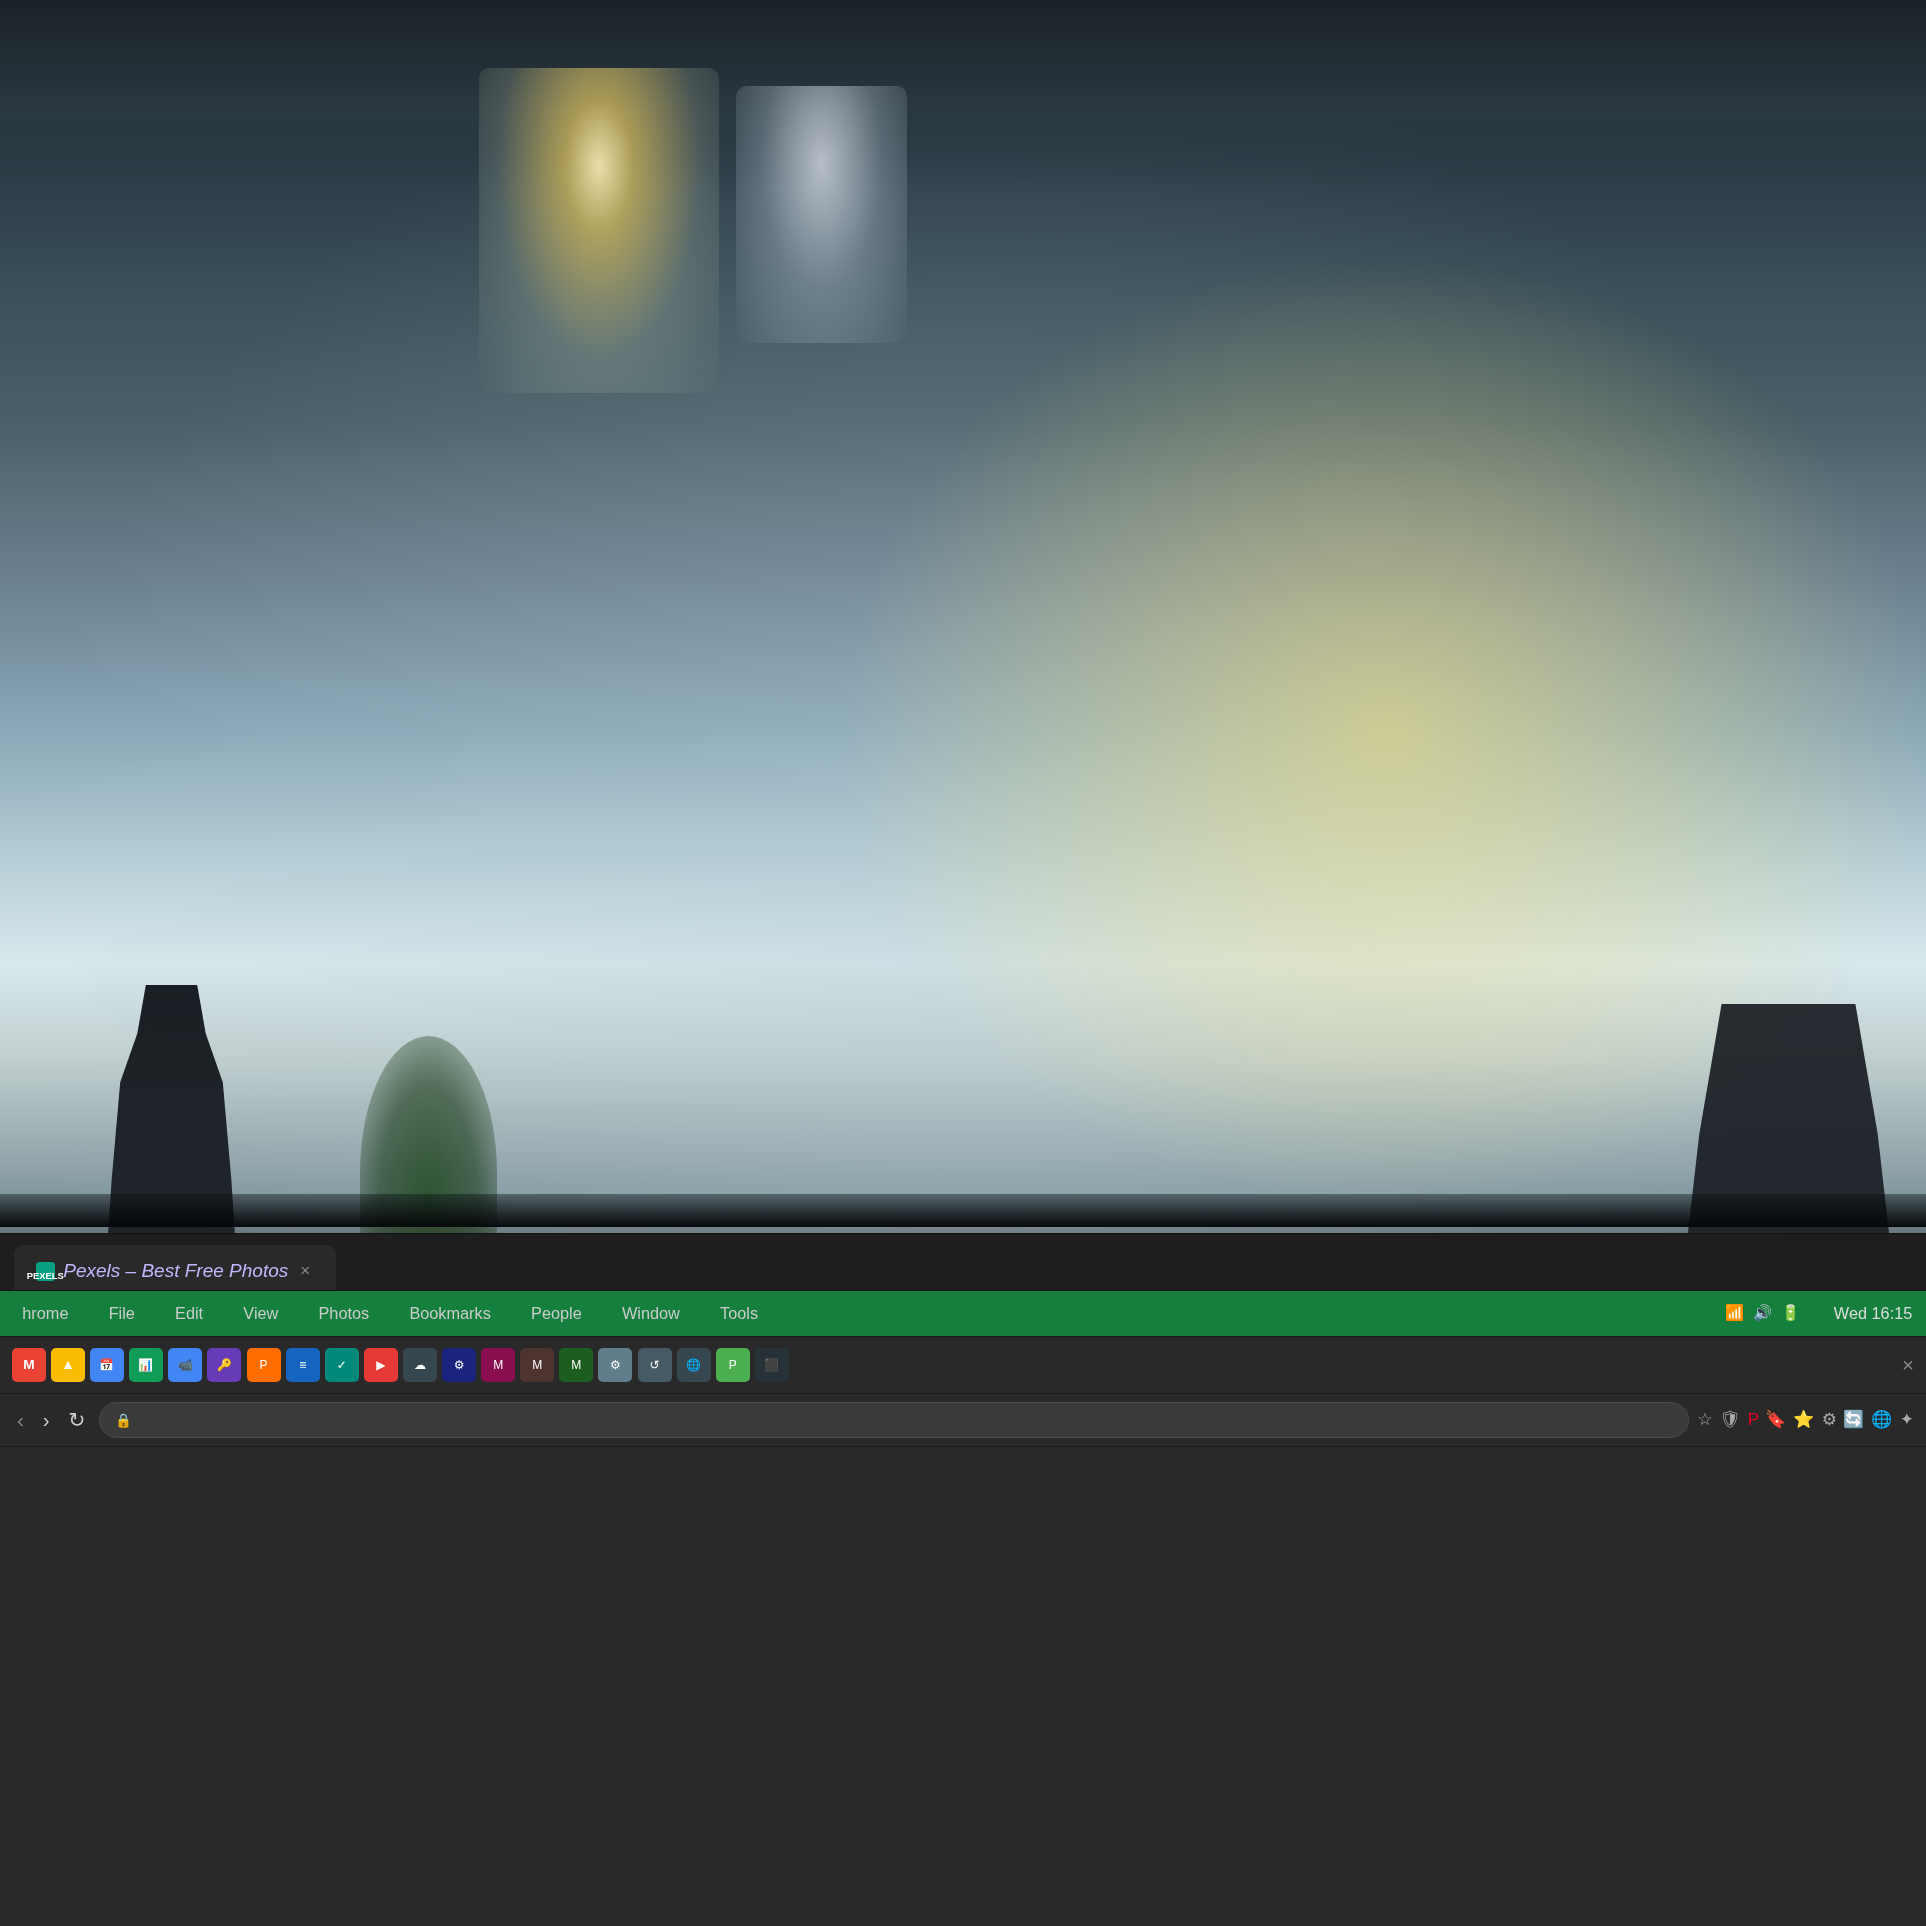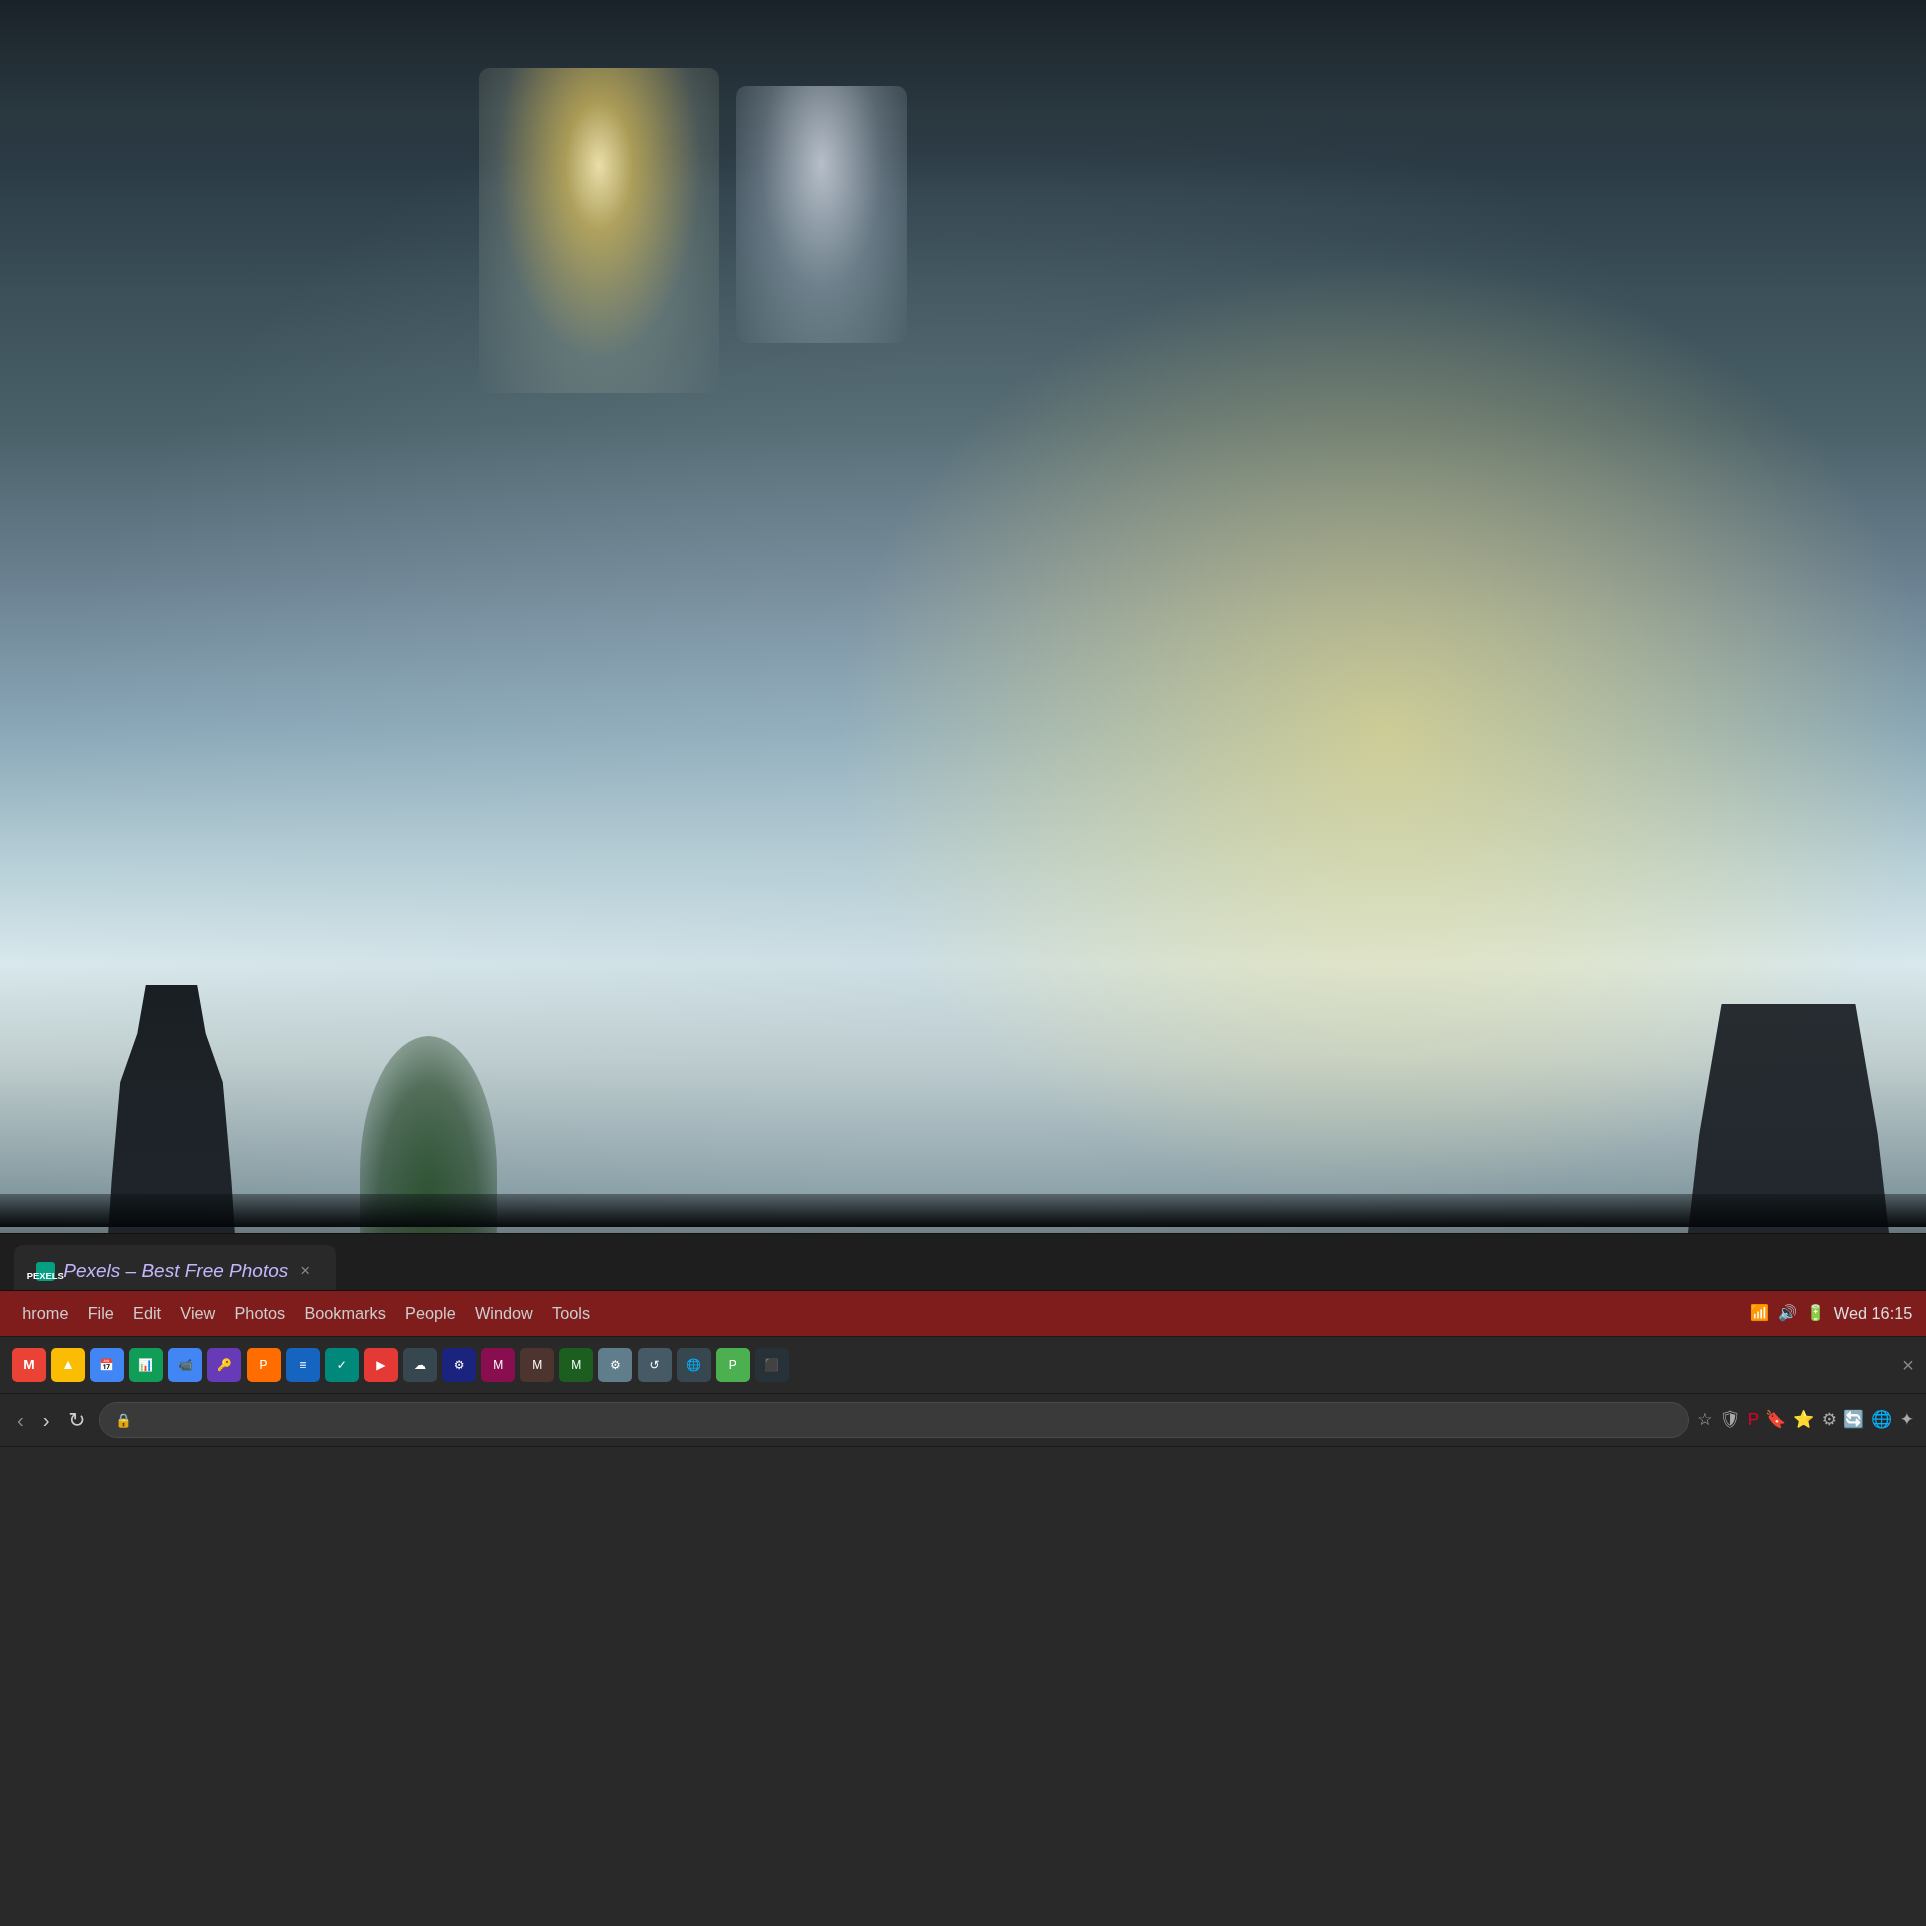--- a/index.html
+++ b/index.html
@@ -154,25 +154,25 @@
     .tab-close {
       color: #888;
       font-size: 17px;
       cursor: pointer;
       padding: 3.4px;
     }
 
     
     .menu-bar {
       height: 46px;
-      background: #7f1d1d;
+      background: #15803d;
       display: flex;
       align-items: center;
       padding: 0 13.7px;
-      gap: 2px;
+      gap: 23px;
       border-bottom: 0.9px solid #1a1a1a;
     }
     .menu-item {
       color: #ccc;
       font-size: 16.3px;
       padding: 5.1px 8.6px;
       cursor: pointer;
       border-radius: 3.4px;
     }
 
@@ -184,20 +184,21 @@
       gap: 8.6px;
     }
     .sys-icon {
       color: #ccc;
       font-size: 15.4px;
     }
     .clock-text {
       color: #ddd;
       font-size: 16.3px;
       white-space: nowrap;
+      margin-left: 25px;
     }
 
     
     .ext-bar {
       height: 57px;
       background: #292929;
       display: flex;
       align-items: center;
       padding: 0 12px;
       gap: 5.1px;

